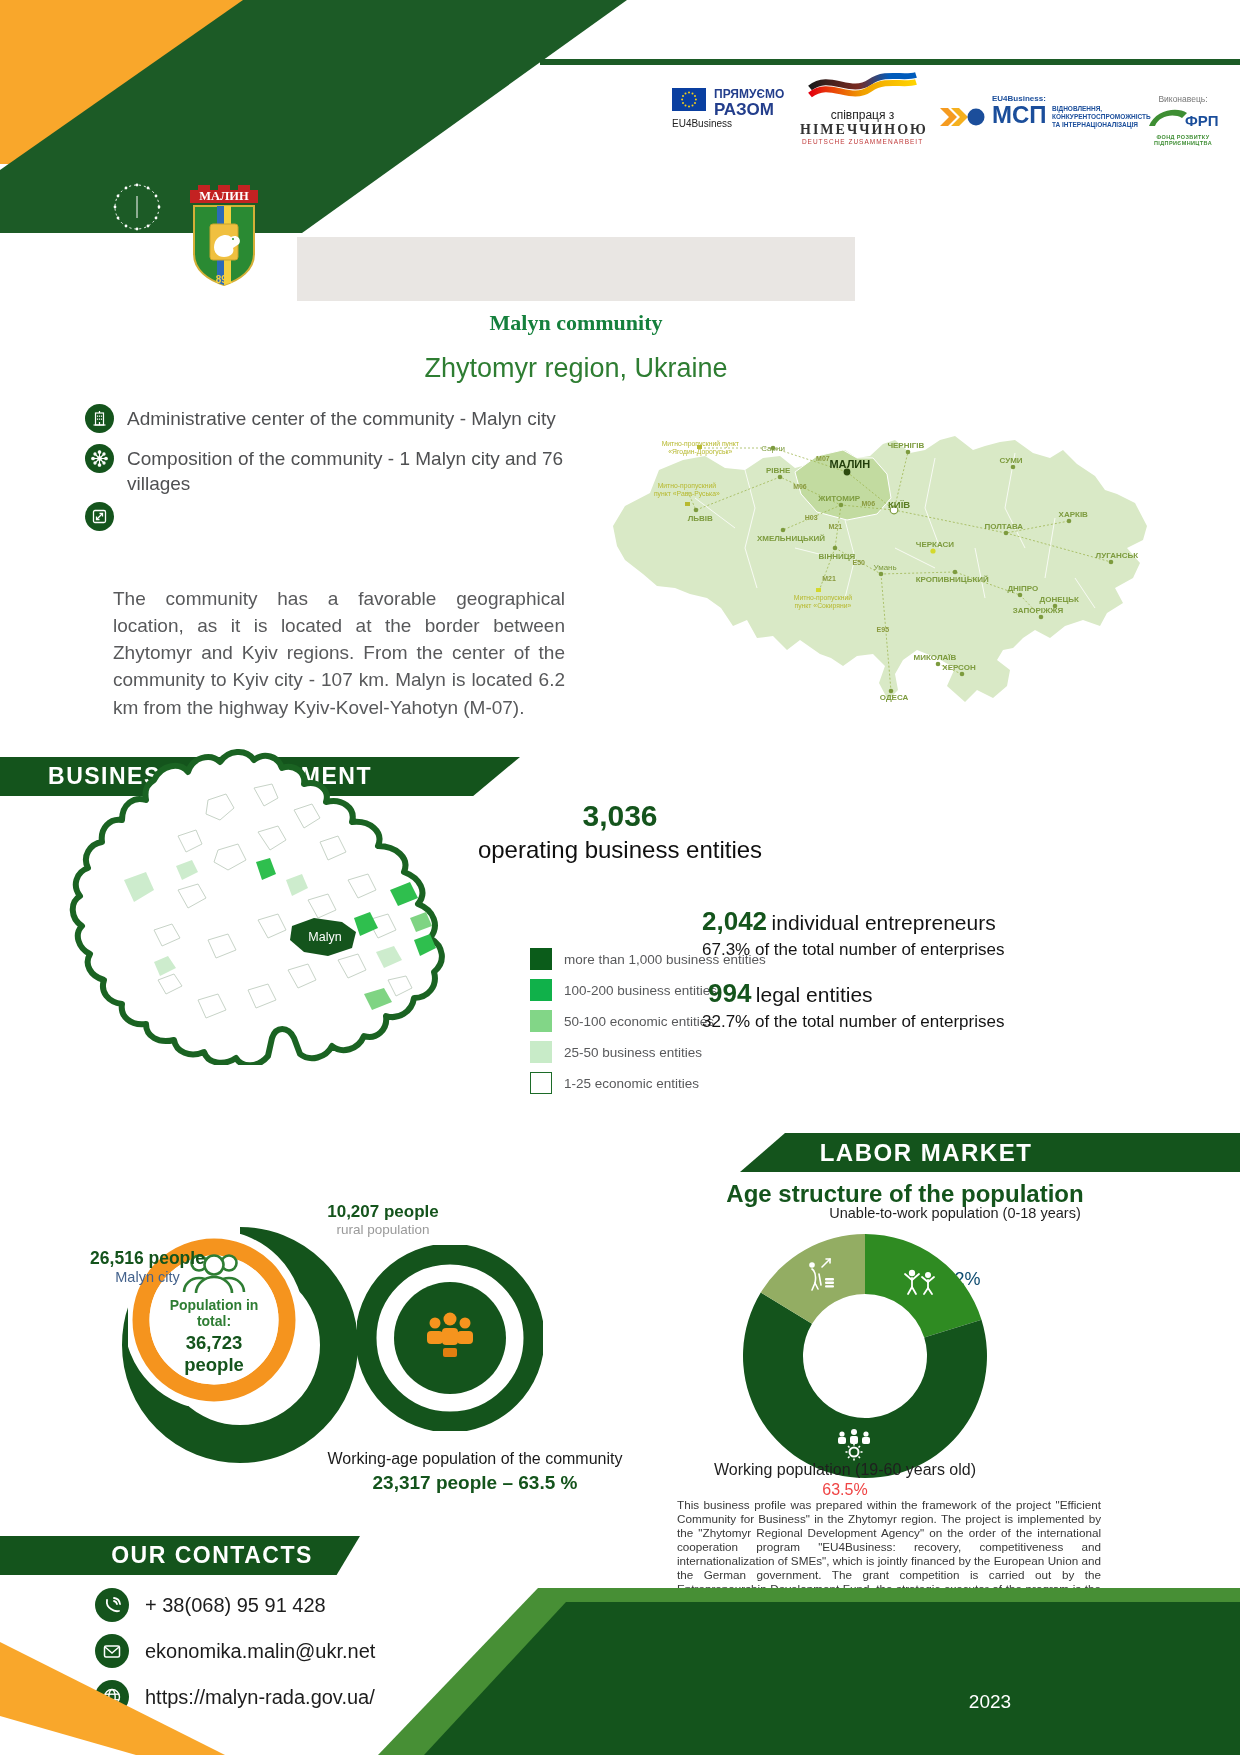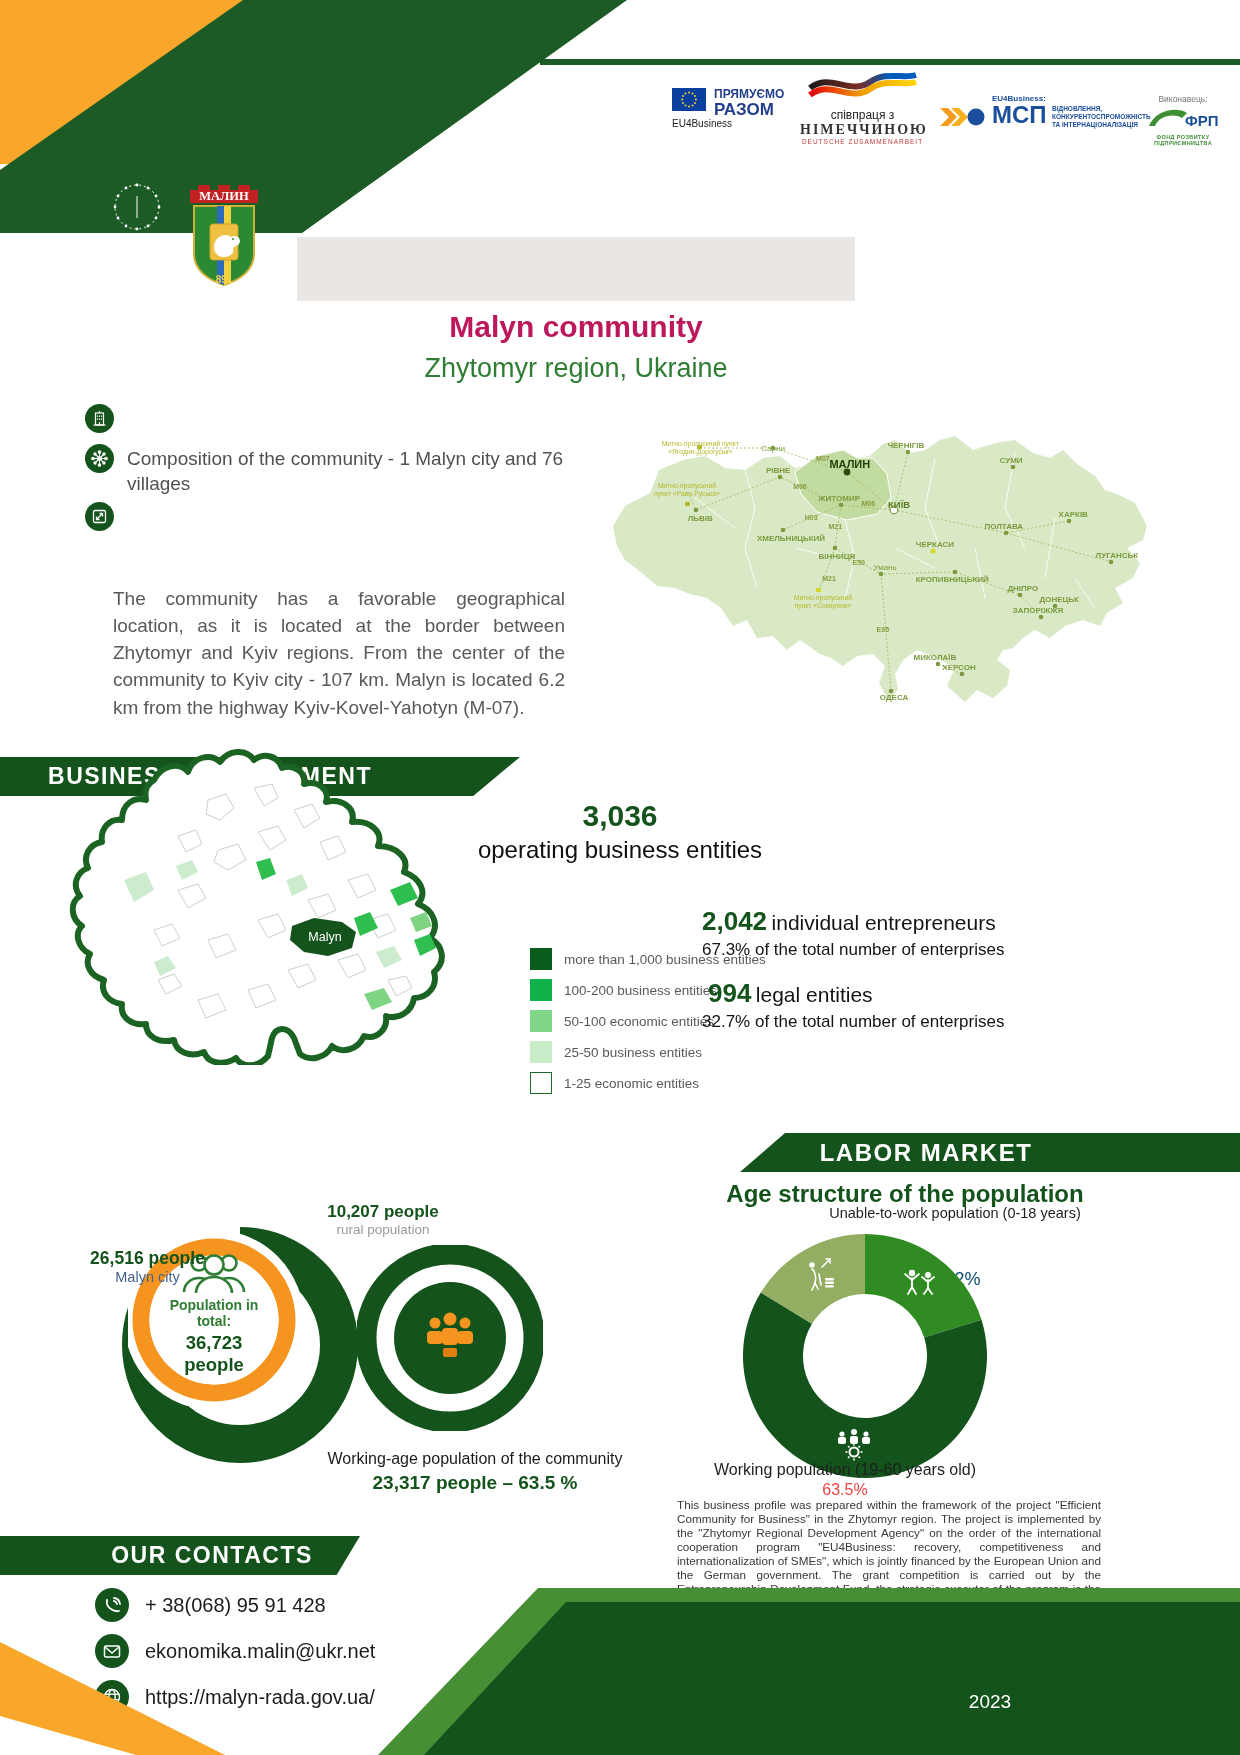--- a/index.html
+++ b/index.html
@@ -17,21 +17,21 @@
   .de-line2{font-family:"Liberation Serif",serif;font-size:14px;letter-spacing:2px;color:#333;font-weight:700;}
   .de-line3{font-size:6.5px;color:#c03a3a;letter-spacing:1px;}
   .msp-tag{font-size:8px;color:#1b4e9b;font-weight:700;}
   .msp-name{font-size:24px;font-weight:800;color:#1b4e9b;line-height:.9;}
   .msp-desc{font-size:6.5px;color:#1b4e9b;font-weight:700;line-height:1.25;}
   .frp-tag{font-size:8.5px;color:#777;}
   .frp-sub{font-size:5.5px;color:#3e8e33;font-weight:700;letter-spacing:.4px;}
   
   #grey-band{left:297px;top:237px;width:558px;height:64px;background:#e9e6e3;}
   #main-title{left:297px;top:244px;width:558px;font-size:45px;font-weight:800;color:#14541c;letter-spacing:1px;}
-  #community-title{left:297px;top:310px;width:558px;font-size:30px;font-weight:600;color:#be185d;}
+  #community-title{left:297px;top:310px;width:558px;font-size:22px;font-weight:600;color:#15803d;font-family:Liberation Serif, serif;}
   #region-title{left:297px;top:353px;width:558px;font-size:27px;font-weight:500;color:#2e7d32;}
   
   .fact{position:absolute;left:85px;width:492px;display:flex;gap:13px;align-items:flex-start;}
   .fact-ic{flex:0 0 29px;width:29px;height:29px;border-radius:50%;background:#14541c;
            display:flex;align-items:center;justify-content:center;}
   .fact-tx{font-size:19px;color:#4f5052;line-height:1.32;padding-top:2px;}
   #intro{left:113px;top:585px;width:452px;font-size:19px;color:#58595b;line-height:1.43;text-align:justify;}
   
   #ukr-wrap{left:595px;top:398px;width:560px;height:310px;}
   #ukr-labels span{position:absolute;transform:translate(-50%,-50%);white-space:nowrap;}
@@ -220,20 +220,21 @@
             <line x1="8.5" y1="5.5" x2="8.5" y2="6.8"></line>
             <line x1="10.5" y1="5.5" x2="10.5" y2="6.8"></line>
       <line x1="6.5" y1="8.5" x2="6.5" y2="9.8"></line>
             <line x1="8.5" y1="8.5" x2="8.5" y2="9.8"></line>
             <line x1="10.5" y1="8.5" x2="10.5" y2="9.8"></line>
       <line x1="8.5" y1="12" x2="8.5" y2="15"></line>
             <line x1="8.5" y1="1" x2="8.5" y2="3"></line>
           </g>
         </svg>
     </span>
+    <span class="fact-tx">Administrative center of the community - Malyn city</span>
   </div>
   <div class="fact" style="top:444px">
     <span class="fact-ic">
       <svg width="17" height="17" viewBox="0 0 17 17">
           <g stroke="#fff" stroke-width="1.1" fill="#fff">
       <line x1="8.5" y1="8.5" x2="8.5" y2="2"></line>
             <line x1="8.5" y1="8.5" x2="8.5" y2="15"></line>
       <line x1="8.5" y1="8.5" x2="2" y2="8.5"></line>
             <line x1="8.5" y1="8.5" x2="15" y2="8.5"></line>
       <line x1="8.5" y1="8.5" x2="4" y2="4"></line>

